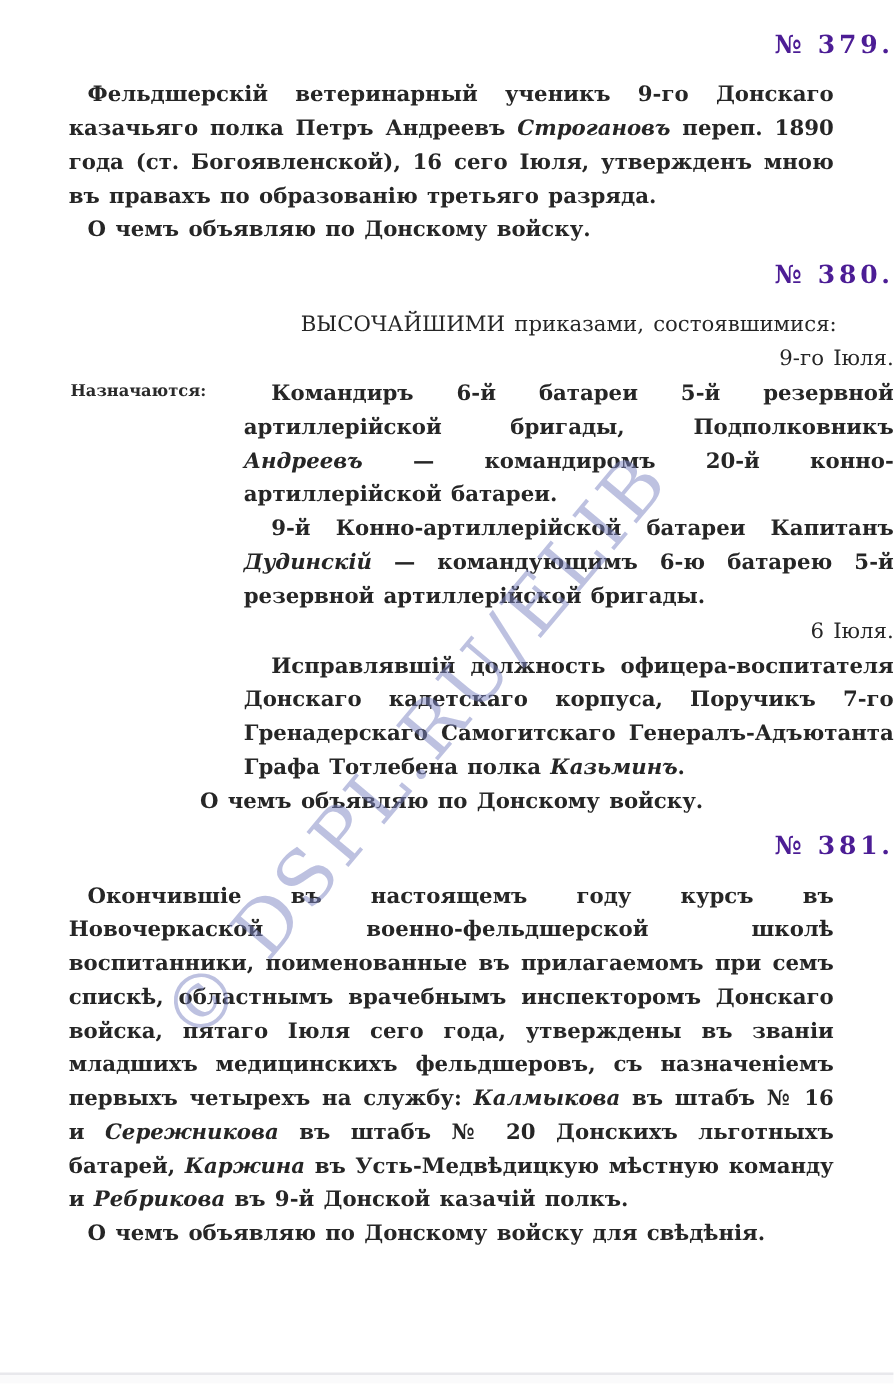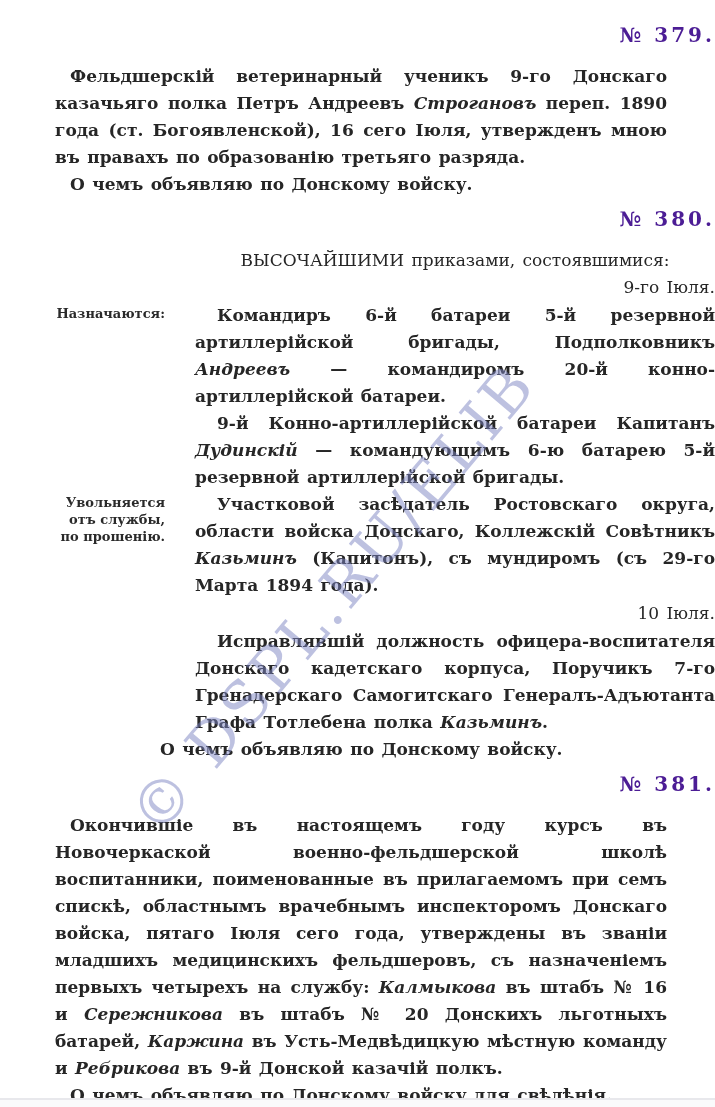--- a/index.html
+++ b/index.html
@@ -81,26 +81,22 @@
     <div class="entry">
       <span class="margin-note">Назначаются:</span>
       <p class="body"><span>Командиръ 6-й батареи 5-й резервной артиллерійской бригады, Подполковникъ </span><em>Андреевъ</em><span> — командиромъ 20-й конно-артиллерійской батареи.</span></p>
     </div>
 
     <div class="entry">
       <p class="body"><span>9-й Конно-артиллерійской батареи Капитанъ </span><em>Дудинскій</em><span> — командующимъ 6-ю батарею 5-й резервной артиллерійской бригады.</span></p>
     </div>
 
 
-    <div class="entry">
-      <span class="margin-note">Увольняется отъ службы, по прошенію.</span>
-      <p class="body"><span>Участковой засѣдатель Ростовскаго округа, области войска Донскаго, Коллежскій Совѣтникъ </span><em>Казьминъ</em><span> (Капитонъ), съ мундиромъ (съ 29-го Марта 1894 года).</span></p>
-    </div>
 
-    <p class="dateline">10 Іюля.</p>
+    <p class="dateline">6 Іюля.</p>
 
     <div class="entry">
       <p class="body"><span>Исправлявшій должность офицера-воспитателя Донскаго кадетскаго корпуса, Поручикъ 7-го Гренадерскаго Самогитскаго Генералъ-Адъютанта Графа Тотлебена полка </span><em>Казьминъ</em><span>.</span></p>
     </div>
   </div>
 
   <p class="body full closing-380">О чемъ объявляю по Донскому войску.</p>
 
   <div class="order-no">№ 381.</div>
   <p class="body full indent"><span>Окончившіе въ настоящемъ году курсъ въ Новочеркаской военно-фельдшерской школѣ воспитанники, поименованные въ прилагаемомъ при семъ спискѣ, областнымъ врачебнымъ инспекторомъ Донскаго войска, пятаго Іюля сего года, утверждены въ званіи младшихъ медицинскихъ фельдшеровъ, съ назначеніемъ первыхъ четырехъ на службу: </span><em>Калмыкова</em><span> въ штабъ № 16 и </span><em>Сережникова</em><span> въ штабъ № 20 Донскихъ льготныхъ батарей, </span><em>Каржина</em><span> въ Усть-Медвѣдицкую мѣстную команду и </span><em>Ребрикова</em><span> въ 9-й Донской казачій полкъ.</span></p>

